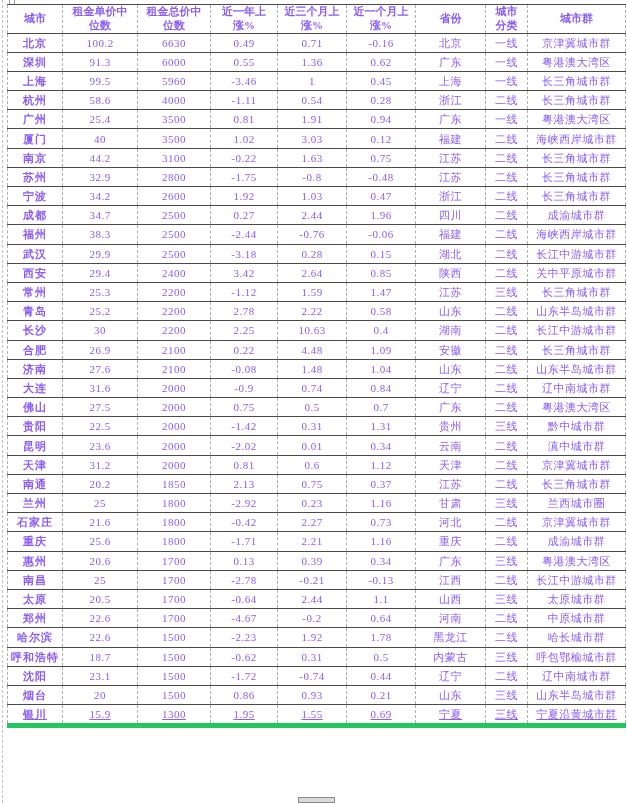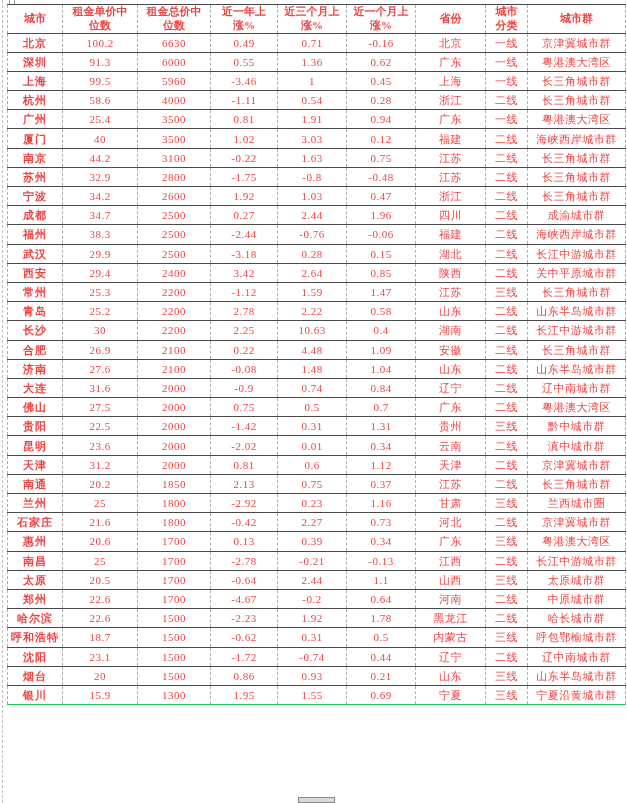--- a/index.html
+++ b/index.html
@@ -7,21 +7,21 @@
     padding: 0;
     background: #ffffff;
   }
   .page {
     position: relative;
     width: 627px;
     height: 803px;
     background: #ffffff;
     overflow: hidden;
     font-family: "Liberation Serif", "DejaVu Serif", serif;
-    color: #ef4444;
+    color: #8b5cf6;
   }
   
   .left-guide {
     position: absolute;
     left: 2px; top: 0;
     width: 0; height: 803px;
     border-left: 1px dashed #c0c0c0;
   }
   .topleft-stub {
     position: absolute;
@@ -54,21 +54,22 @@
     font-weight: bold;
     line-height: 1.25;
     white-space: pre-line;
   }
   table.rent-table tbody td {
     height: 18.2px;
     font-size: 11px;
     line-height: 18px;
   }
   table.rent-table tbody tr:last-child td {
-    border-bottom: 1px solid #22c55e;
+    border-bottom: 5px solid #22c55e;
+    text-decoration: underline;
   }
   td.city-cell { font-weight: bold; letter-spacing: 1px; }
   td.num-cell  { font-family: "Liberation Serif", "DejaVu Serif", serif; letter-spacing: 0.5px; }
   td.cn-cell   { font-weight: normal; letter-spacing: 0.5px; }
   .bottom-artifact {
     position: absolute;
     left: 298px;
     top: 797px;
     width: 37px;
     height: 6px;
@@ -397,20 +398,31 @@
           <td class="num-cell">21.6</td>
           <td class="num-cell">1800</td>
           <td class="num-cell">-0.42</td>
           <td class="num-cell">2.27</td>
           <td class="num-cell">0.73</td>
           <td class="cn-cell">河北</td>
           <td class="cn-cell">二线</td>
           <td class="cn-cell">京津冀城市群</td>
         </tr>
         <tr>
+          <td class="city-cell">重庆</td>
+          <td class="num-cell">25.6</td>
+          <td class="num-cell">1800</td>
+          <td class="num-cell">-1.71</td>
+          <td class="num-cell">2.21</td>
+          <td class="num-cell">1.16</td>
+          <td class="cn-cell">重庆</td>
+          <td class="cn-cell">二线</td>
+          <td class="cn-cell">成渝城市群</td>
+        </tr>
+        <tr>
           <td class="city-cell">惠州</td>
           <td class="num-cell">20.6</td>
           <td class="num-cell">1700</td>
           <td class="num-cell">0.13</td>
           <td class="num-cell">0.39</td>
           <td class="num-cell">0.34</td>
           <td class="cn-cell">广东</td>
           <td class="cn-cell">三线</td>
           <td class="cn-cell">粤港澳大湾区</td>
         </tr>

